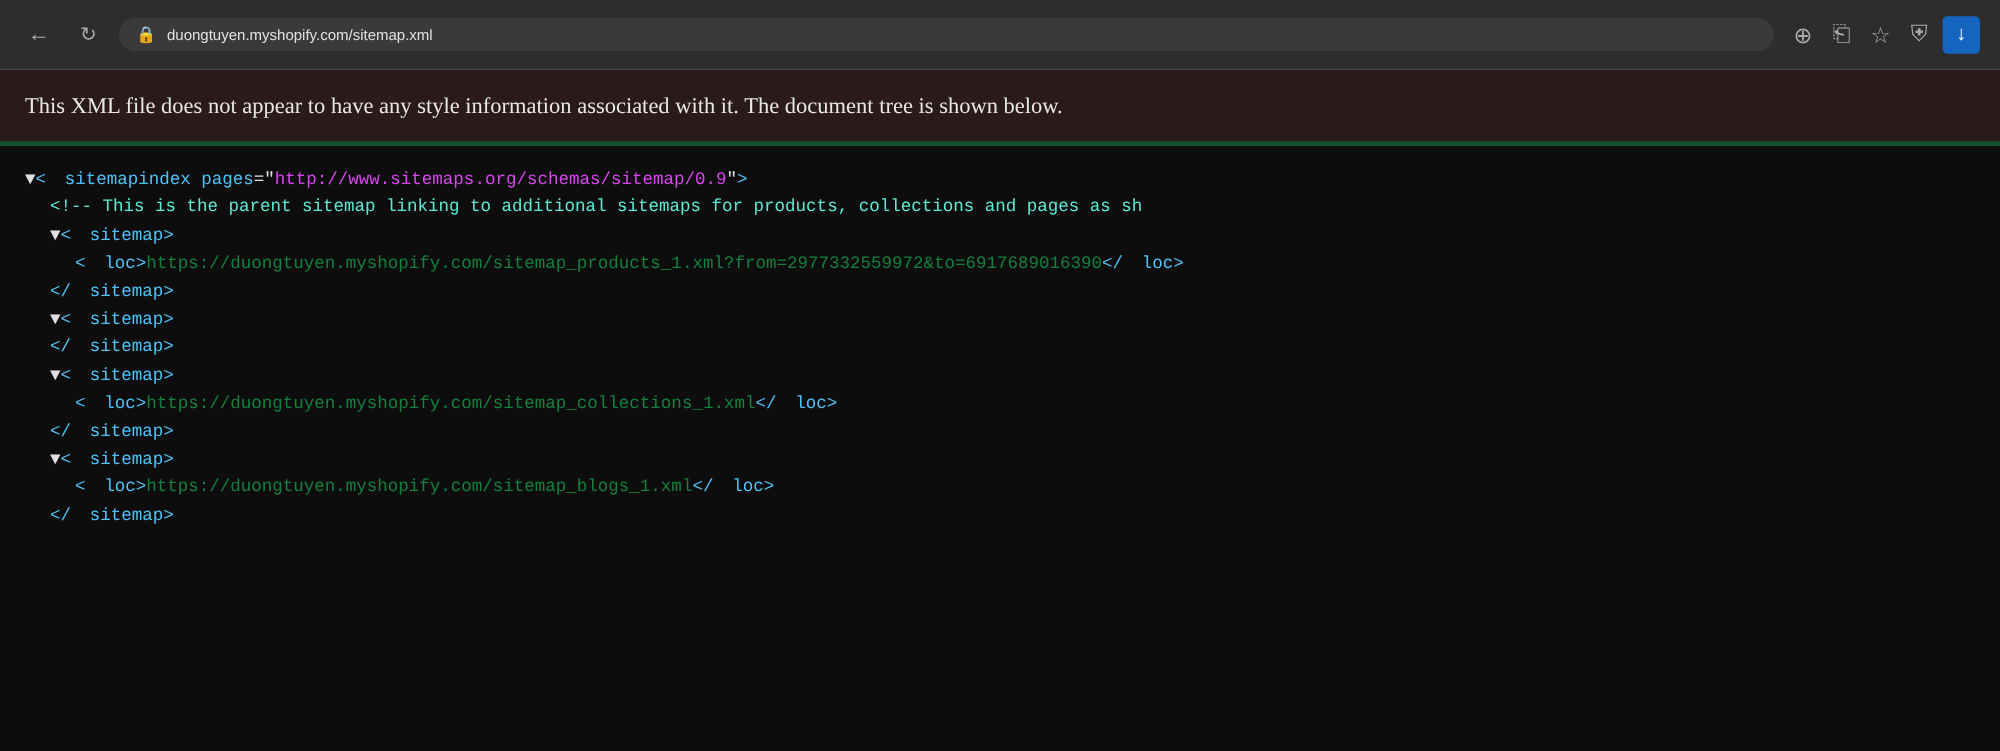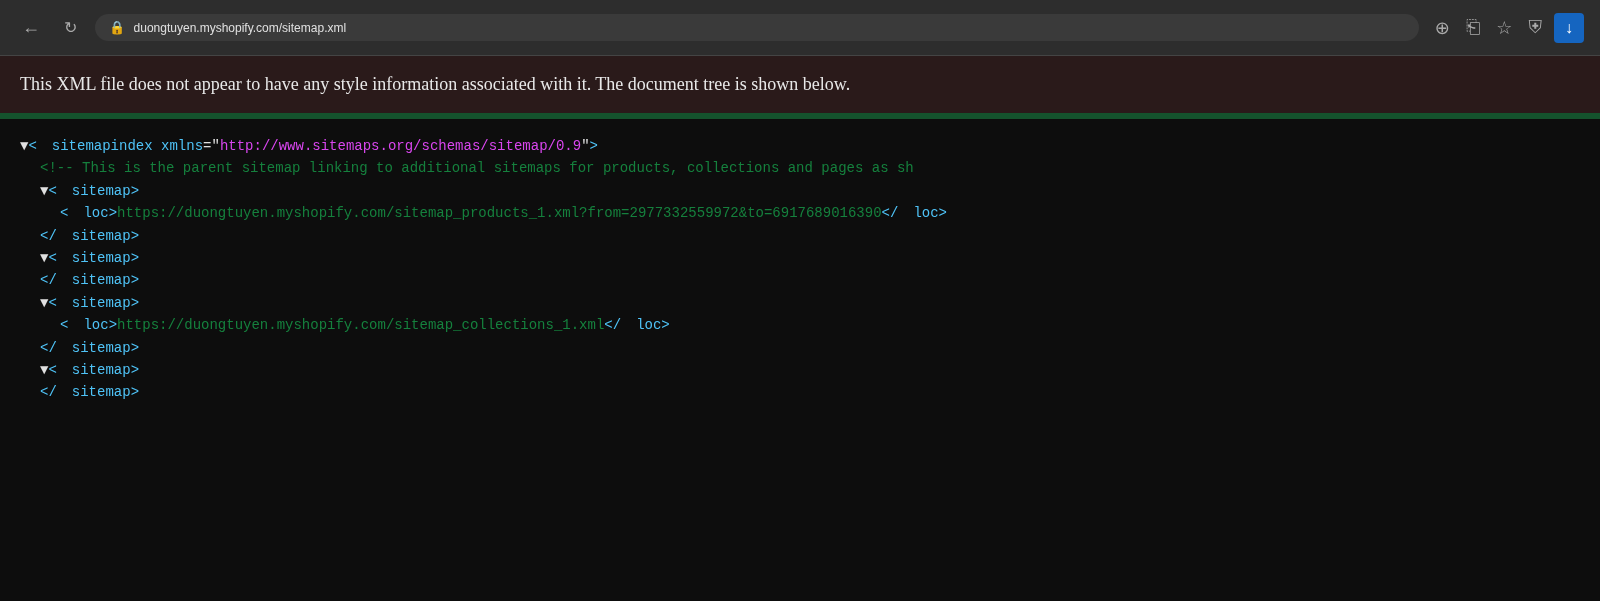--- a/index.html
+++ b/index.html
@@ -75,21 +75,21 @@
     
     .page-content {
       background: #0d0d0d;
       height: calc(601px - 56px);
       overflow: hidden;
     }
 
     
     .info-banner {
       background: #2a1a1a;
-      border-bottom: 6px solid #14532d;
+      border-bottom: 4px solid #14532d;
       padding: 18px 20px;
     }
     .info-banner-text {
       color: #e8e8e8;
       font-size: 18px;
       font-family: serif;
     }
 
     
     .xml-content {
@@ -104,21 +104,21 @@
       display: block;
       white-space: nowrap;
     }
     .indent-1 { padding-left: 20px; }
     .indent-2 { padding-left: 40px; }
 
     
     .tag-name { color: #4fc3f7; margin-left: 15px; } 
     .attr-name { color: #4fc3f7; }
     .attr-value { color: #d946ef; } 
-    .comment { color: #15803d; } 
+    .comment { color: #5eead4; } 
     .loc-value { color: #15803d; }
     .tag-bracket { color: #4fc3f7; }
     .triangle { color: #e0e0e0; cursor: pointer; }
   </style>
 </head>
 <body>
 
 <div class="browser-chrome">
   <button class="nav-btn">←</button>
   <button class="reload-btn">↻</button>
@@ -137,21 +137,21 @@
 
 <div class="page-content">
 
   <div class="info-banner">
     <span class="info-banner-text">This XML file does not appear to have any style information associated with it. The document tree is shown below.</span>
   </div>
 
   <div class="xml-content">
 
     <span class="xml-line">
-      <span class="triangle">▼</span><span class="tag-bracket">&lt;</span><span class="tag-name">sitemapindex</span> <span class="attr-name">xmlns</span>="<span class="attr-value">http://www.sitemaps.org/schemas/sitemap/0.9</span>"<span class="tag-bracket">&gt;</span>
+      <span class="triangle">▼</span><span class="tag-bracket">&lt;</span><span class="tag-name">sitemapindex</span> <span class="attr-name">pages</span>="<span class="attr-value">http://www.sitemaps.org/schemas/sitemap/0.9</span>"<span class="tag-bracket">&gt;</span>
     </span>
 
     <span class="xml-line indent-1">
       <span class="comment">&lt;!--  This is the parent sitemap linking to additional sitemaps for products, collections and pages as sh</span>
     </span>
 
     <span class="xml-line indent-1">
       <span class="triangle">▼</span><span class="tag-bracket">&lt;</span><span class="tag-name">sitemap</span><span class="tag-bracket">&gt;</span>
     </span>
     <span class="xml-line indent-2">
@@ -174,19 +174,22 @@
     <span class="xml-line indent-2">
       <span class="tag-bracket">&lt;</span><span class="tag-name">loc</span><span class="tag-bracket">&gt;</span><span class="loc-value">https://duongtuyen.myshopify.com/sitemap_collections_1.xml</span><span class="tag-bracket">&lt;/</span><span class="tag-name">loc</span><span class="tag-bracket">&gt;</span>
     </span>
     <span class="xml-line indent-1">
       <span class="tag-bracket">&lt;/</span><span class="tag-name">sitemap</span><span class="tag-bracket">&gt;</span>
     </span>
 
     <span class="xml-line indent-1">
       <span class="triangle">▼</span><span class="tag-bracket">&lt;</span><span class="tag-name">sitemap</span><span class="tag-bracket">&gt;</span>
     </span>
+    <span class="xml-line indent-2">
+      <span class="tag-bracket">&lt;</span><span class="tag-name">loc</span><span class="tag-bracket">&gt;</span><span class="loc-value">https://duongtuyen.myshopify.com/sitemap_blogs_1.xml</span><span class="tag-bracket">&lt;/</span><span class="tag-name">loc</span><span class="tag-bracket">&gt;</span>
+    </span>
     <span class="xml-line indent-1">
       <span class="tag-bracket">&lt;/</span><span class="tag-name">sitemap</span><span class="tag-bracket">&gt;</span>
     </span>
 
 
   </div>
 </div>
 
 </body></html>

